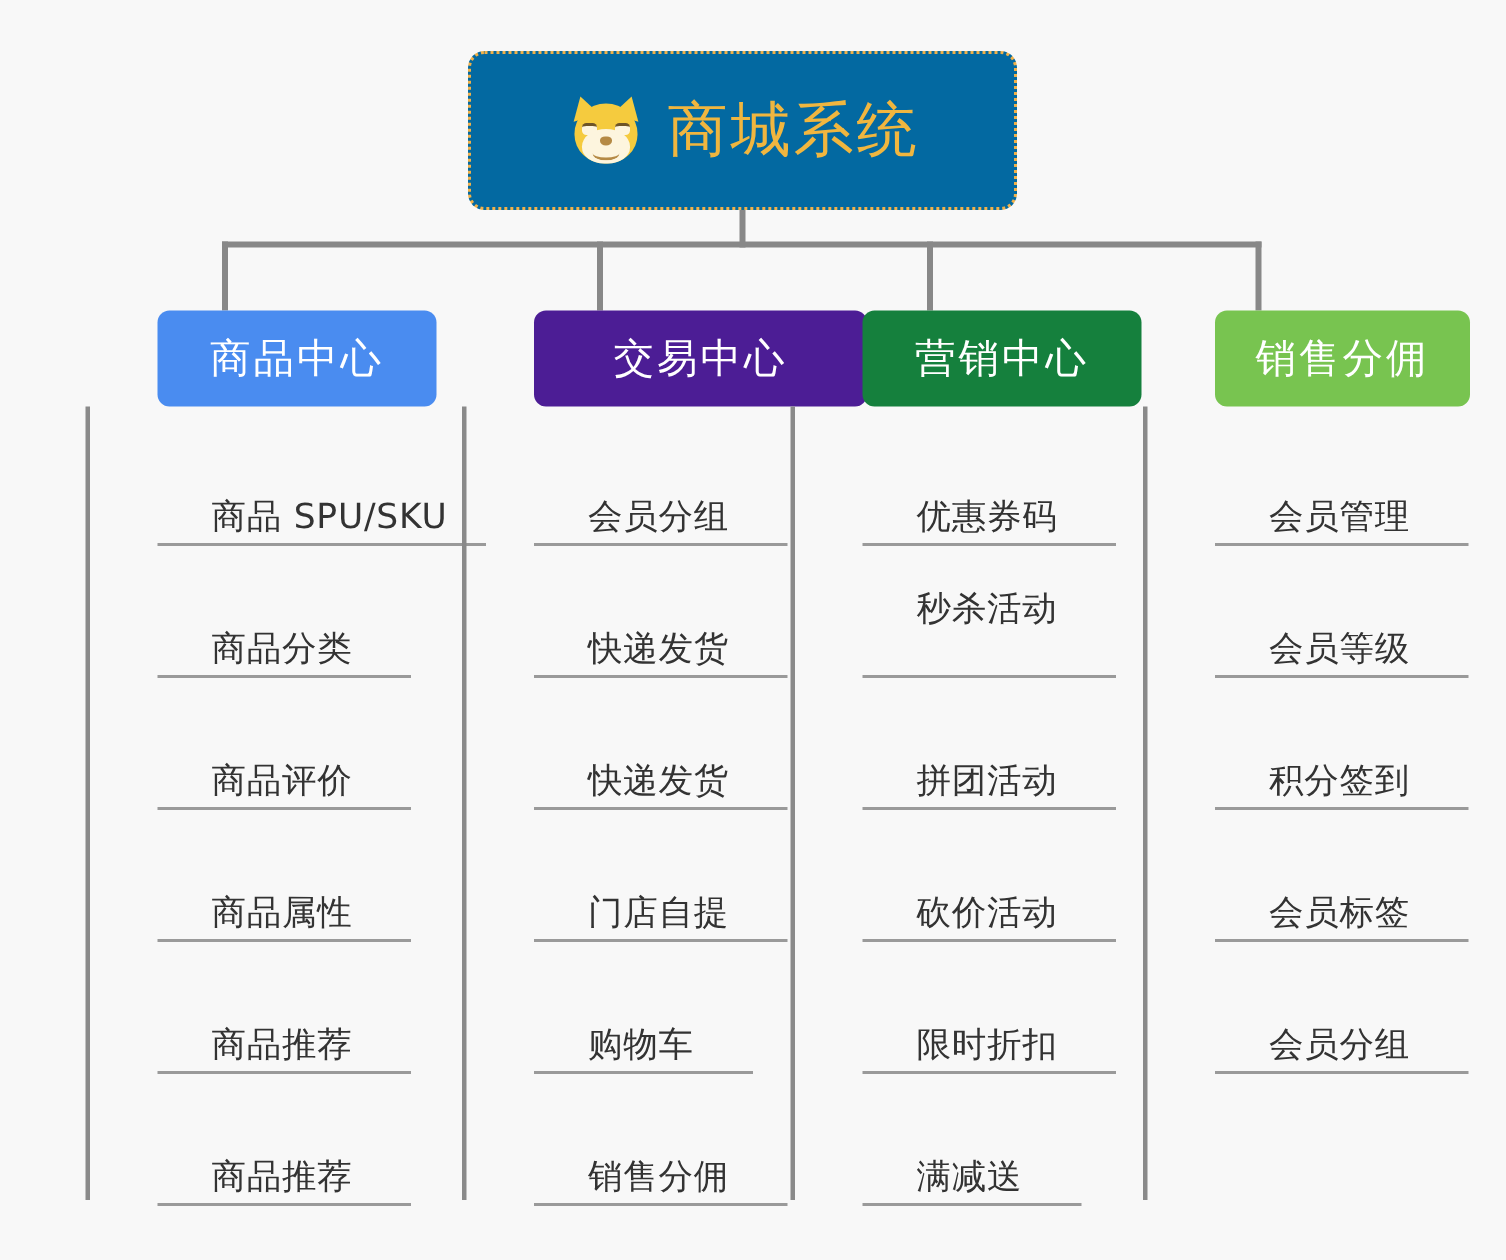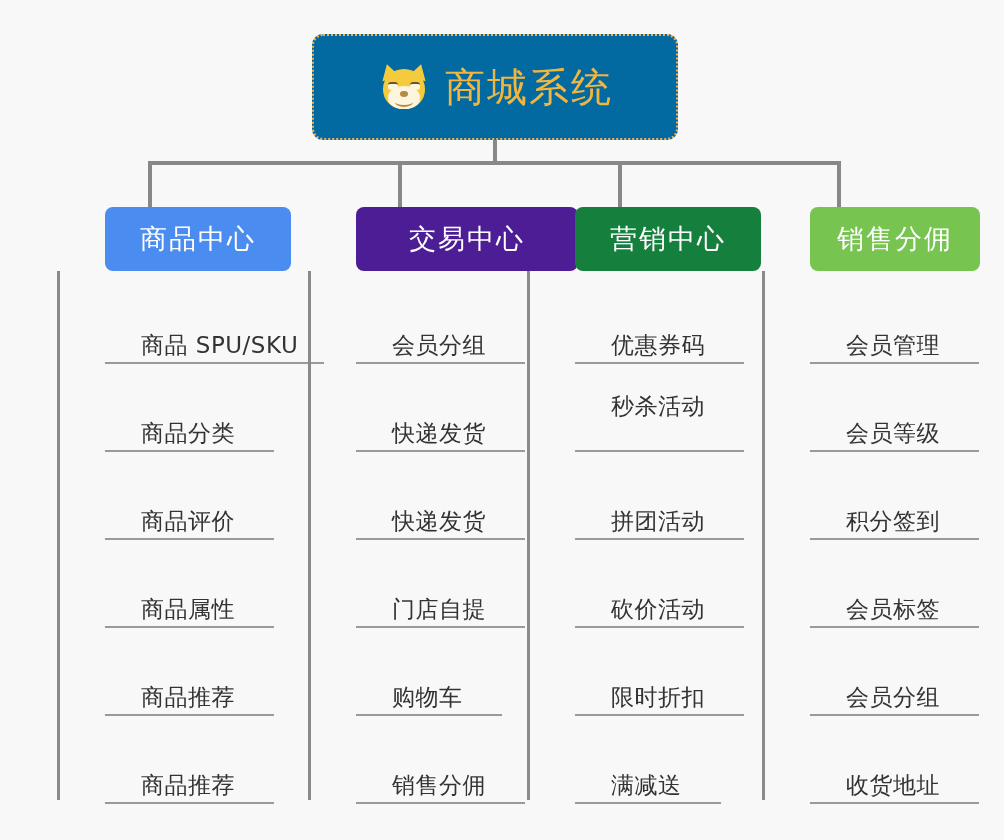--- a/index.html
+++ b/index.html
@@ -287,19 +287,16 @@
       </li>
       <li class="leaf-item" style="width:169px;">
         <span class="leaf-label">积分签到</span>
       </li>
       <li class="leaf-item" style="width:169px;">
         <span class="leaf-label">会员标签</span>
       </li>
       <li class="leaf-item" style="width:169px;">
         <span class="leaf-label">会员分组</span>
       </li>
-      <li class="leaf-item" style="width:169px;">
-        <span class="leaf-label">收货地址</span>
-      </li>
     </ul>
   </div>
 
 </div>
 
 </body></html>

